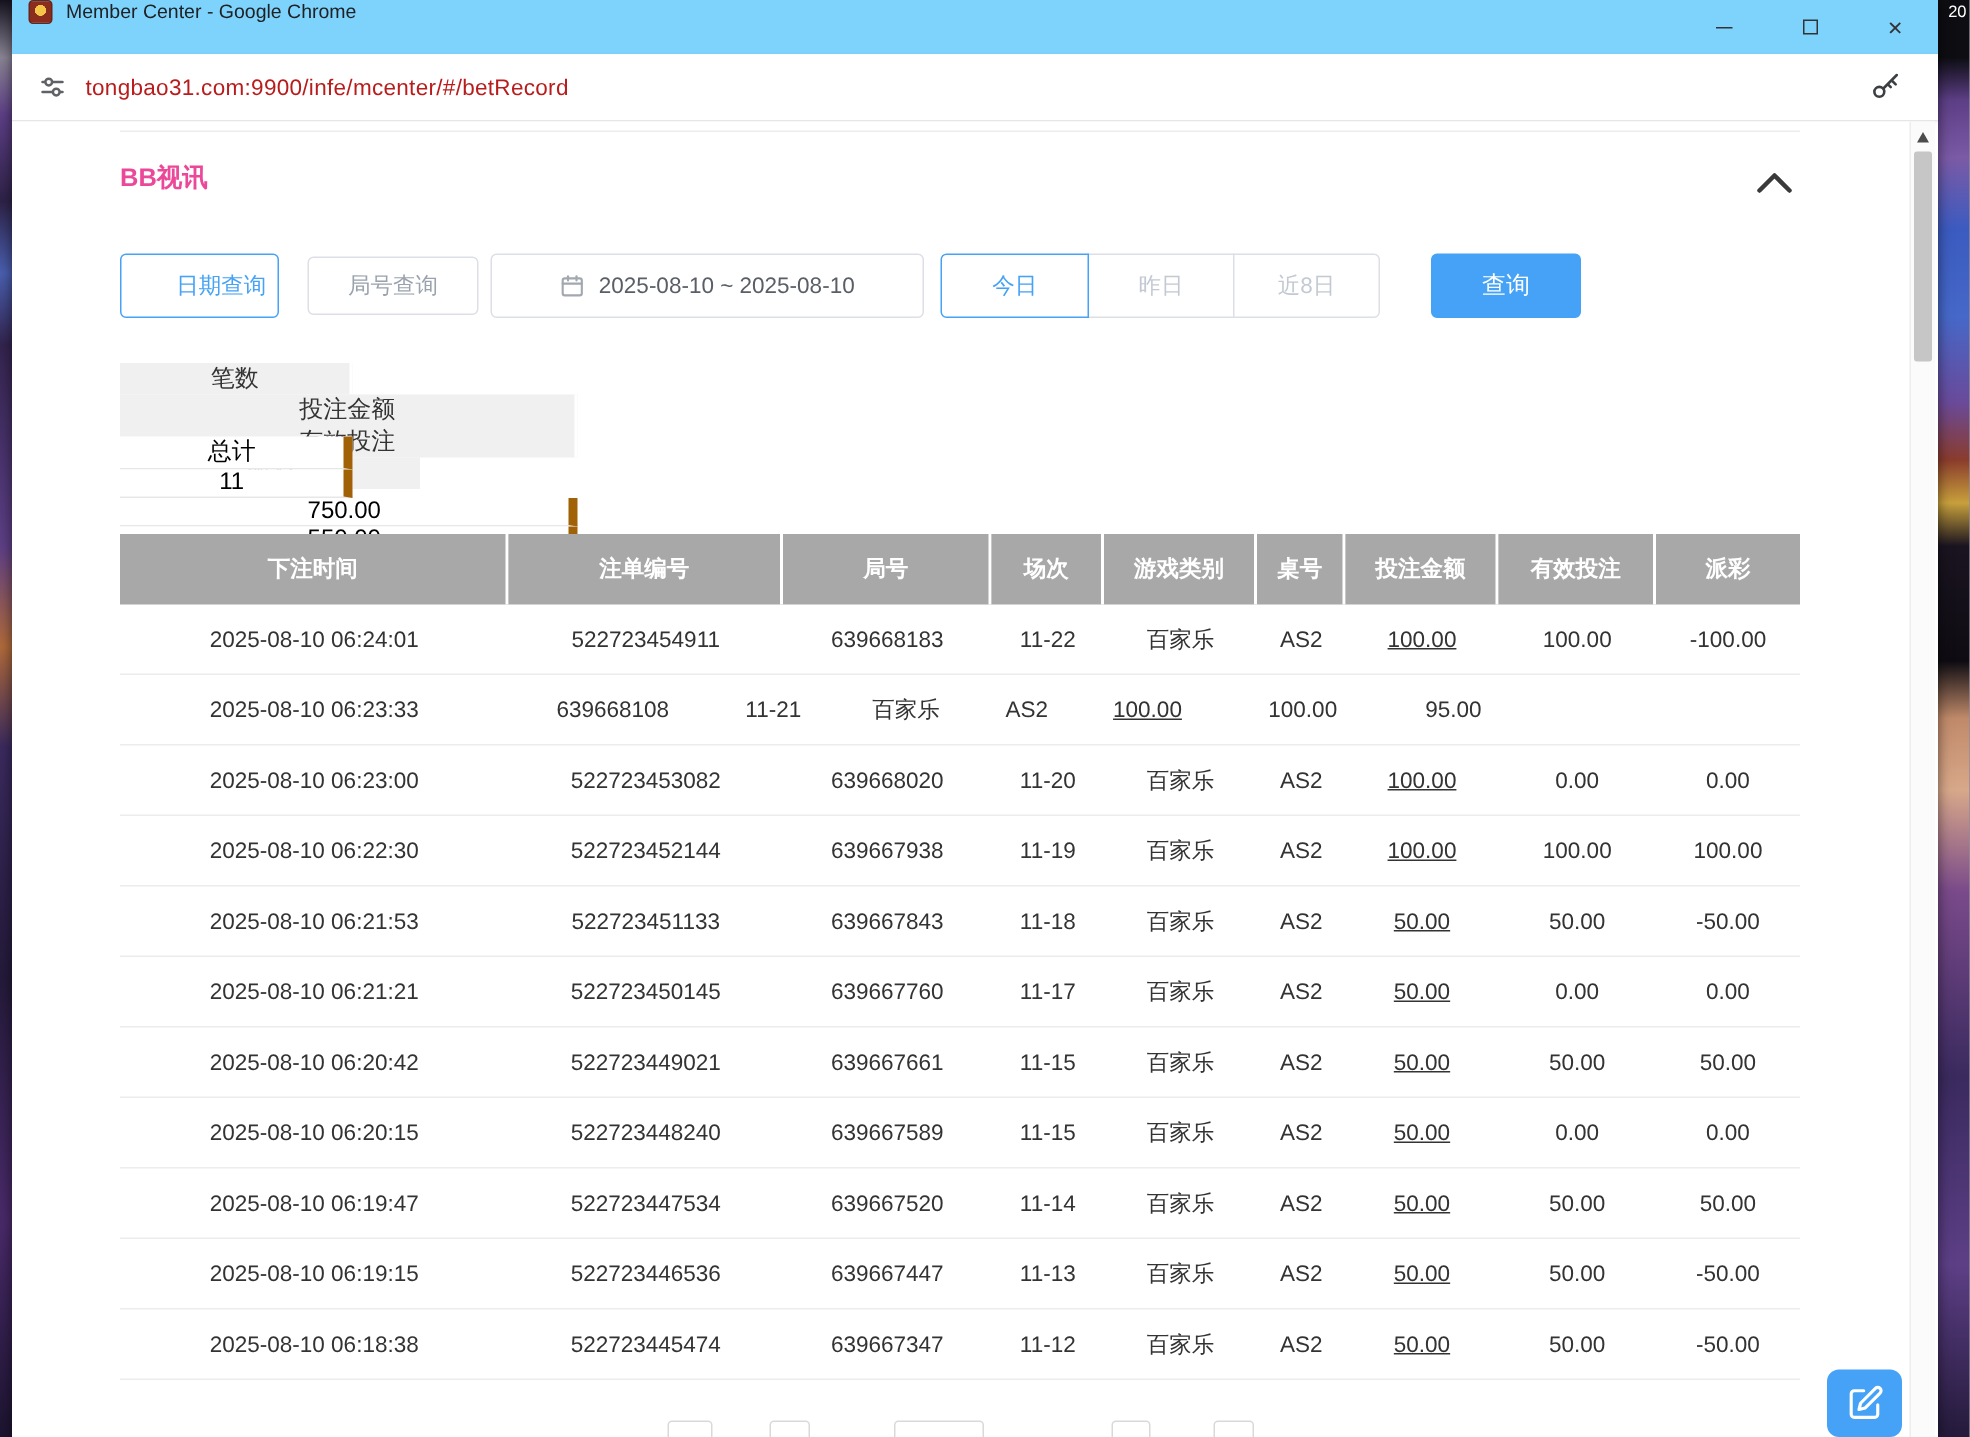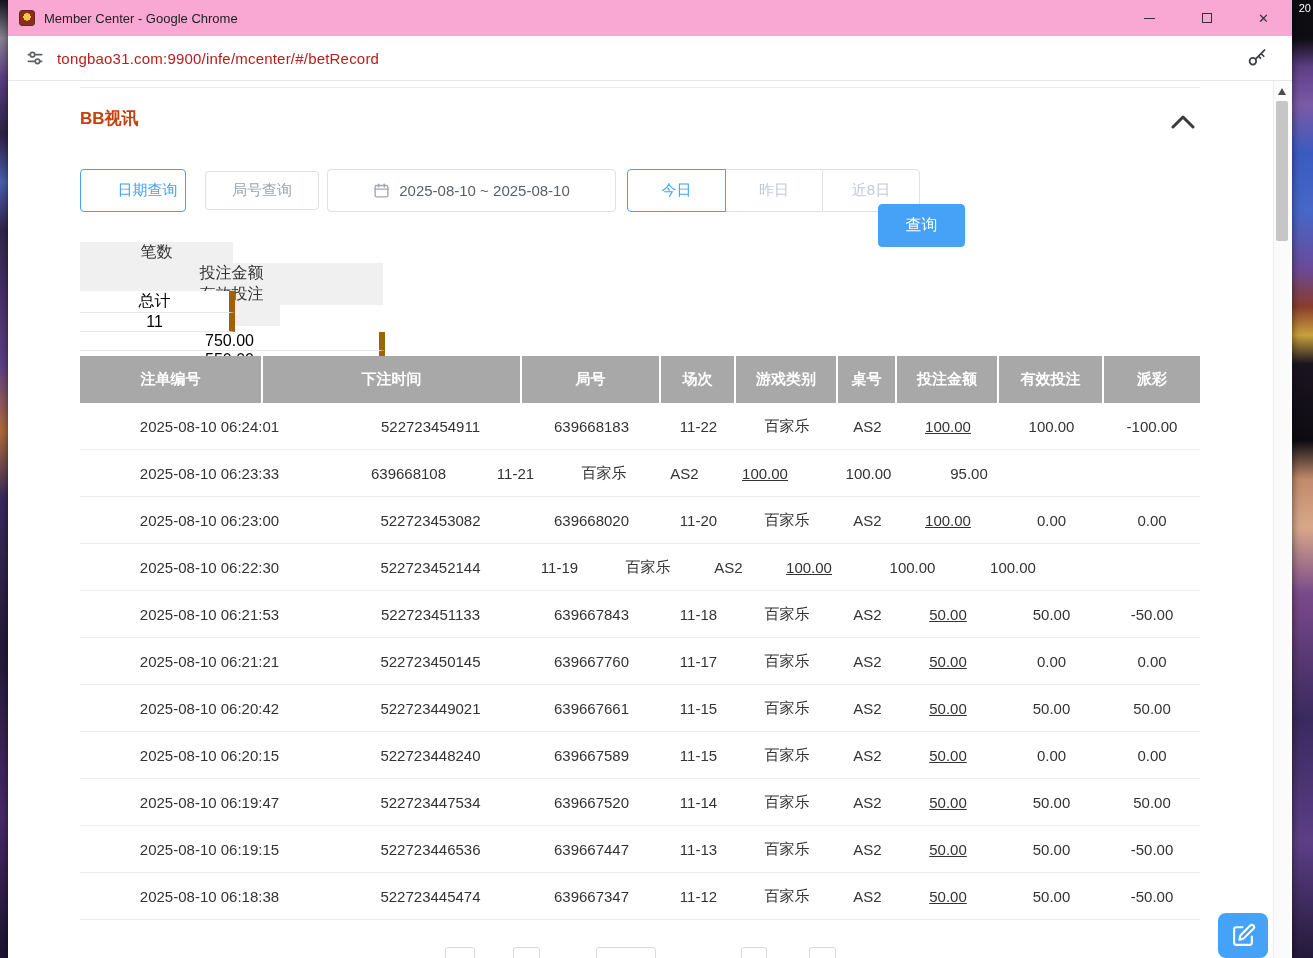--- a/index.html
+++ b/index.html
@@ -15,21 +15,21 @@
     background: linear-gradient(180deg,#16121f 0%,#8a8494 4%,#5d3f86 8%,#2e2247 14%,#4a5fb0 19%,#33244e 24%,#5d3f86 38%,#b06a3a 45%,#3a2a5e 52%,#241a3a 68%,#4a2a6a 85%,#1c1430 100%); }
   .strip-right { right: 0; width: 21px;
     background: linear-gradient(180deg,#0d0d12 0%,#0d0d12 4%,#5d3f86 7%,#7b5aa6 11%,#3b5bc0 16%,#4668c8 22%,#6a4a9a 28%,#8a3c2c 32%,#c8a03c 35%,#1a1420 38%,#0e0c12 46%,#c08a6a 50%,#d8a88a 55%,#7a4a8a 62%,#3a2a5e 75%,#5d3f86 88%,#241a3a 100%); }
   .clock-frag { position: absolute; top: 2px; right: 2px; color: #fff; font-size: 11px; z-index: 5; }
 
   
   .window { position: absolute; left: 8px; top: 0; width: 1284px; height: 958px;
     background: #fff; box-shadow: 0 0 8px rgba(0,0,0,.55); }
 
   .titlebar { position: absolute; left: 0; top: 0; width: 100%; height: 36px;
-    background: #f9a8d4; display: flex; align-items: center; }
+    background: #7dd3fc; display: flex; }
   .app-icon { width: 16px; height: 16px; margin-left: 11px; border-radius: 3px;
     background: radial-gradient(circle at 50% 42%, #f3c64a 0 34%, #8a2d1f 35% 100%);
     border: 1px solid #6b2418; }
   .window-title { margin-left: 9px; font-size: 13px; color: #202124; }
   .win-controls { position: absolute; right: 0; top: 0; height: 36px; display: flex; }
   .win-btn { width: 57px; height: 36px; display: flex; align-items: center; justify-content: center; cursor: pointer; }
   .glyph-min { width: 11px; height: 1px; background: #333; display: block; }
   .glyph-max { width: 10px; height: 10px; border: 1px solid #333; display: block; }
   .glyph-close { font-size: 13px; color: #333; line-height: 1; }
 
@@ -37,43 +37,43 @@
     background: #fff; border-bottom: 1px solid #e4e6e8; box-shadow: 0 1px 3px rgba(0,0,0,.06);
     display: flex; align-items: center; }
   .tune-icon { margin-left: 17px; flex: 0 0 auto; }
   .url { margin-left: 12px; font-size: 15px; color: #b91c1c; letter-spacing: .2px; }
   .key-icon { position: absolute; right: 24px; top: 11px; }
 
   
   .content { position: absolute; left: 0; top: 81px; width: 1266px; height: 877px;
     background: #fff; overflow: hidden; }
   .top-line { position: absolute; left: 72px; top: 6px; width: 1120px; height: 1px; background: #ececec; }
-  .section-title { position: absolute; left: 72px; top: 26px; font-size: 17px; font-weight: bold; color: #c2410c; }
+  .section-title { position: absolute; left: 72px; top: 26px; font-size: 17px; font-weight: bold; color: #ec4899; }
   .collapse-btn { position: absolute; left: 1160px; top: 30px; width: 30px; height: 22px;
     display: flex; align-items: center; justify-content: center; cursor: pointer; }
 
   .btn { position: absolute; display: flex; align-items: center; justify-content: center;
     font-size: 15px; border-radius: 4px; background: #fff; cursor: pointer; }
   .btn-date-query { left: 72px; top: 88px; width: 106px; height: 43px;
     border: 1px solid var(--accent); color: var(--accent); padding-left: 29px; }
   .btn-round-query { left: 197px; top: 90px; width: 114px; height: 39px;
     border: 1px solid #dcdfe6; color: #9aa3ad; }
   .date-box { position: absolute; left: 319px; top: 88px; width: 289px; height: 43px;
     border: 1px solid #dcdfe6; border-radius: 4px; background: #fff;
     display: flex; align-items: center; justify-content: center; gap: 9px;
     font-size: 15px; color: #5a5e66; }
   .quick-group { position: absolute; left: 619px; top: 88px; height: 43px; display: flex; }
   .qbtn { width: 98px; height: 43px; border: 1px solid #dcdfe6; margin-left: -1px;
     display: flex; align-items: center; justify-content: center;
     font-size: 15px; color: #c3c9d2; background: #fff; cursor: pointer; }
   .qbtn:first-child { width: 99px; margin-left: 0; border-radius: 4px 0 0 4px; }
   .qbtn:last-child { border-radius: 0 4px 4px 0; }
   .qbtn.active { border-color: var(--accent); color: var(--accent); z-index: 2; }
-  .btn-search { left: 870px; top: 88px; width: 87px; height: 43px;
-    background: var(--accent); border: 1px solid var(--accent); color: #fff; font-size: 16px; margin-top: 35px; }
+  .btn-search { left: 946px; top: 88px; width: 100px; height: 43px;
+    background: var(--accent); border: 1px solid var(--accent); color: #fff; font-size: 16px; }
 
   
   .sum-row { position: absolute; left: 72px; width: 1120px; height: 49px; display: flex; flex-direction: column; }
   .sum-head { top: 161px; }
   .sum-body { top: 210px; }
   .scell { display: flex; align-items: center; justify-content: center; font-size: 16px; }
   .sum-head .scell { background: #f0f0f0; color: #333; border-right: 2px solid #fff; }
   .sum-head .scell:last-child { border-right: none; }
   .sum-body .scell { background: #fff; color: #000; border-right: 6px solid #a16207;
     border-bottom: 1px solid #e7e7e7; }
@@ -196,22 +196,22 @@
       </div>
     <div class="sum-row sum-body">
         <div class="scell sw0">总计</div>
         <div class="scell sw1">11</div>
         <div class="scell sw2">750.00</div>
         <div class="scell sw3">550.00</div>
         <div class="scell sw4">45.00</div>
       </div>
 
     <div class="bet-head">
+        <div class="tcell cw0">下注时间</div>
         <div class="tcell cw1">注单编号</div>
-        <div class="tcell cw0">下注时间</div>
         <div class="tcell cw2">局号</div>
         <div class="tcell cw3">场次</div>
         <div class="tcell cw4">游戏类别</div>
         <div class="tcell cw5">桌号</div>
         <div class="tcell cw6">投注金额</div>
         <div class="tcell cw7">有效投注</div>
         <div class="tcell cw8">派彩</div>
       </div>
     <div class="bet-body">
         <div class="trow">
@@ -242,20 +242,21 @@
           <div class="tcell cw3">11-20</div>
           <div class="tcell cw4">百家乐</div>
           <div class="tcell cw5">AS2</div>
           <a class="tcell cw6 amount-link" href="#">100.00</a>
           <div class="tcell cw7">0.00</div>
           <div class="tcell cw8">0.00</div>
         </div>
         <div class="trow">
           <div class="tcell cw0">2025-08-10 06:22:30</div>
           <div class="tcell cw1">522723452144</div>
+          <div class="tcell cw2">639667938</div>
           <div class="tcell cw3">11-19</div>
           <div class="tcell cw4">百家乐</div>
           <div class="tcell cw5">AS2</div>
           <a class="tcell cw6 amount-link" href="#">100.00</a>
           <div class="tcell cw7">100.00</div>
           <div class="tcell cw8">100.00</div>
         </div>
         <div class="trow">
           <div class="tcell cw0">2025-08-10 06:21:53</div>
           <div class="tcell cw1">522723451133</div>

